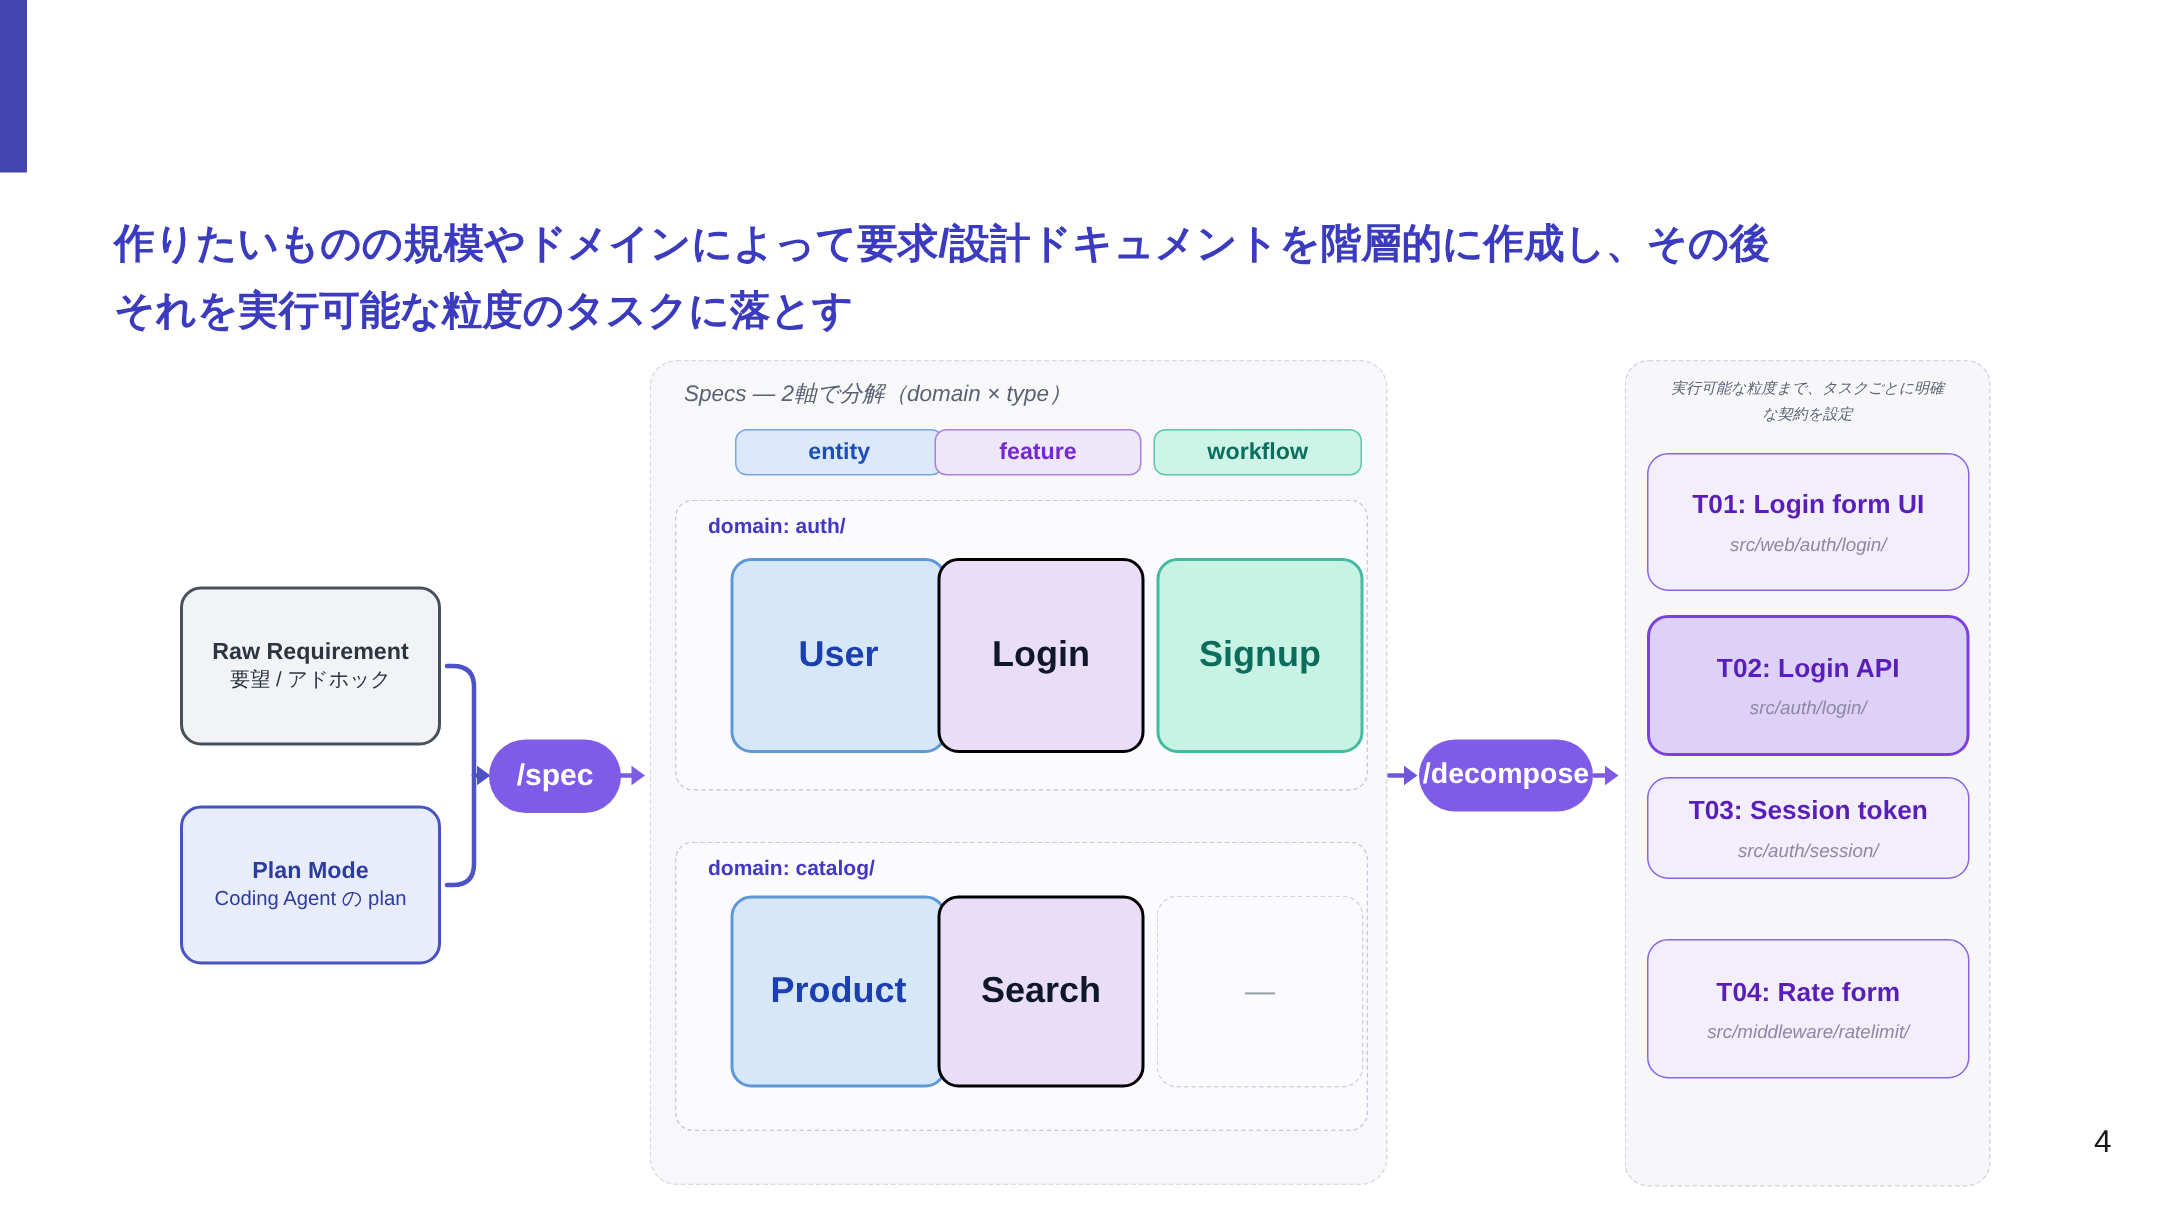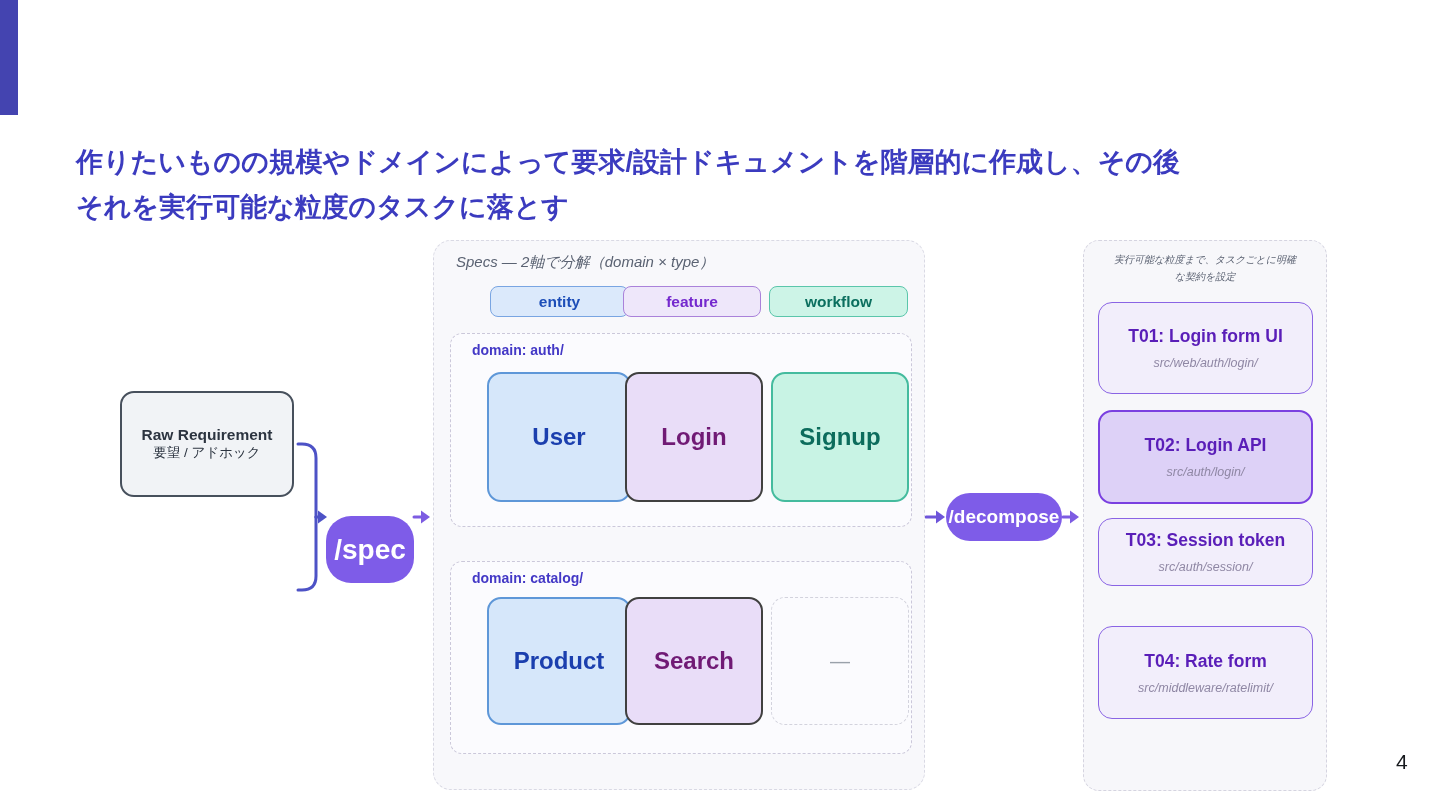--- a/index.html
+++ b/index.html
@@ -28,21 +28,21 @@
   .src-box.plan{top:537px;background:#e9edfb;border:2px solid #4753c2;}
   .src-box .src-title{font-size:15.5px;font-weight:700;}
   .src-box .src-sub{font-size:13.5px;font-weight:500;}
   .src-box.raw .src-title,.src-box.raw .src-sub{color:#2c3440;}
   .src-box.plan .src-title,.src-box.plan .src-sub{color:#2c3ba0;}
   
   .pill{
     position:absolute;background:#7e5ce8;color:#ffffff;font-weight:700;
     display:flex;align-items:center;justify-content:center;border-radius:25px;
   }
-  .pill.spec{left:326px;top:516px;width:88px;height:67px;font-size:28px;}
+  .pill.spec{left:326px;top:493px;width:88px;height:49px;font-size:20px;}
   .pill.decompose{left:946px;top:493px;width:116px;height:48px;font-size:19px;}
   
   .specs-panel{
     position:absolute;left:433px;top:240px;width:492px;height:550px;
     background:#f8f8fb;border:1.5px dashed #d9d9e4;border-radius:18px;
   }
   .panel-header{
     position:absolute;left:22px;top:12px;font-style:italic;font-size:15px;color:#5a6272;
   }
   .tag{
@@ -62,21 +62,21 @@
   .card{
     position:absolute;border-radius:14px;display:flex;align-items:center;justify-content:center;
     font-size:24px;font-weight:700;
   }
   .group-auth .card{top:38px;height:130px;}
   .group-catalog .card{top:35px;height:128px;}
   .card-1{left:36px;width:144px;}
   .card-2{left:174px;width:138px;}
   .card-3{left:320px;width:138px;}
   .card-blue{background:#d6e7fa;border:2px solid #5e97d8;color:#1b3fae;}
-  .card-purple{background:#e9ddf8;border:2px solid #404040;color:#701a75;}
+  .card-purple{background:#e9ddf8;border:2px solid #000000;color:#0f172a;}
   .card-teal{background:#c8f3e4;border:2px solid #44bb9e;color:#0c6c5c;}
   .card-empty{background:transparent;border:1.5px dashed #d3d3dd;color:#9aa1aa;font-weight:400;font-size:20px;}
   
   .tasks-panel{
     position:absolute;left:1083px;top:240px;width:244px;height:551px;
     background:#f7f7fa;border:1.5px dashed #d5d4e0;border-radius:16px;
   }
   .tasks-header{
     position:absolute;left:0;top:10px;width:100%;text-align:center;
     font-style:italic;font-size:10px;line-height:17px;color:#5b6272;
@@ -121,20 +121,24 @@
     <polygon points="936,510.5 945,517 936,523.5" fill="#6e55da"></polygon>
     <path d="M1063,517 L1070,517" stroke="#7d5ce2" stroke-width="3" stroke-linecap="round"></path>
     <polygon points="1070,510.5 1079,517 1070,523.5" fill="#7d5ce2"></polygon>
   </svg>
 
   <div class="src-box raw">
     <div class="src-title">Raw Requirement</div>
     <div class="src-sub">要望 / アドホック</div>
   </div>
 
+  <div class="src-box plan">
+    <div class="src-title">Plan Mode</div>
+    <div class="src-sub">Coding Agent の plan</div>
+  </div>
 
   <div class="pill spec">/spec</div>
   <div class="pill decompose">/decompose</div>
 
   <div class="specs-panel">
     <div class="panel-header">Specs — 2軸で分解（domain × type）</div>
 
     <div class="tag tag-entity">entity</div>
     <div class="tag tag-feature">feature</div>
     <div class="tag tag-workflow">workflow</div>

